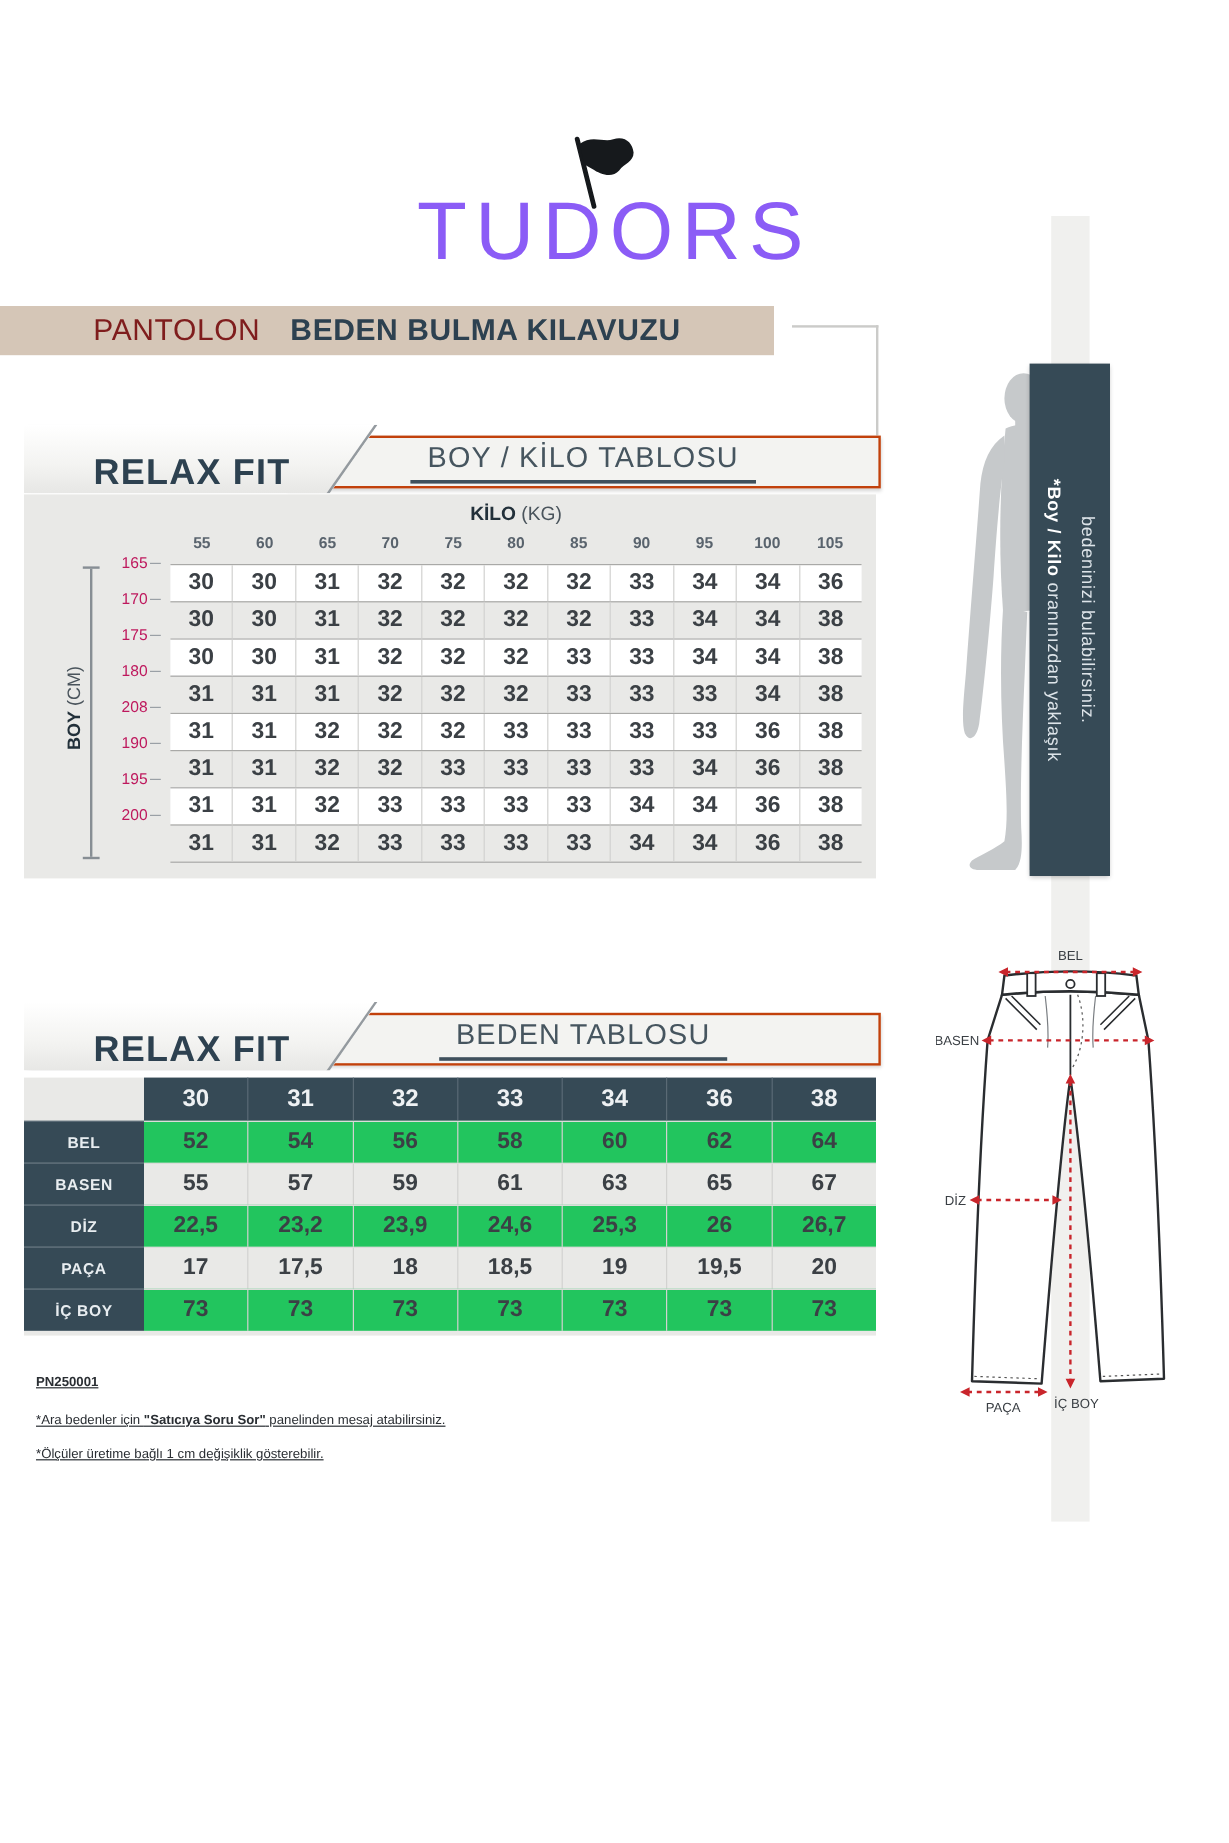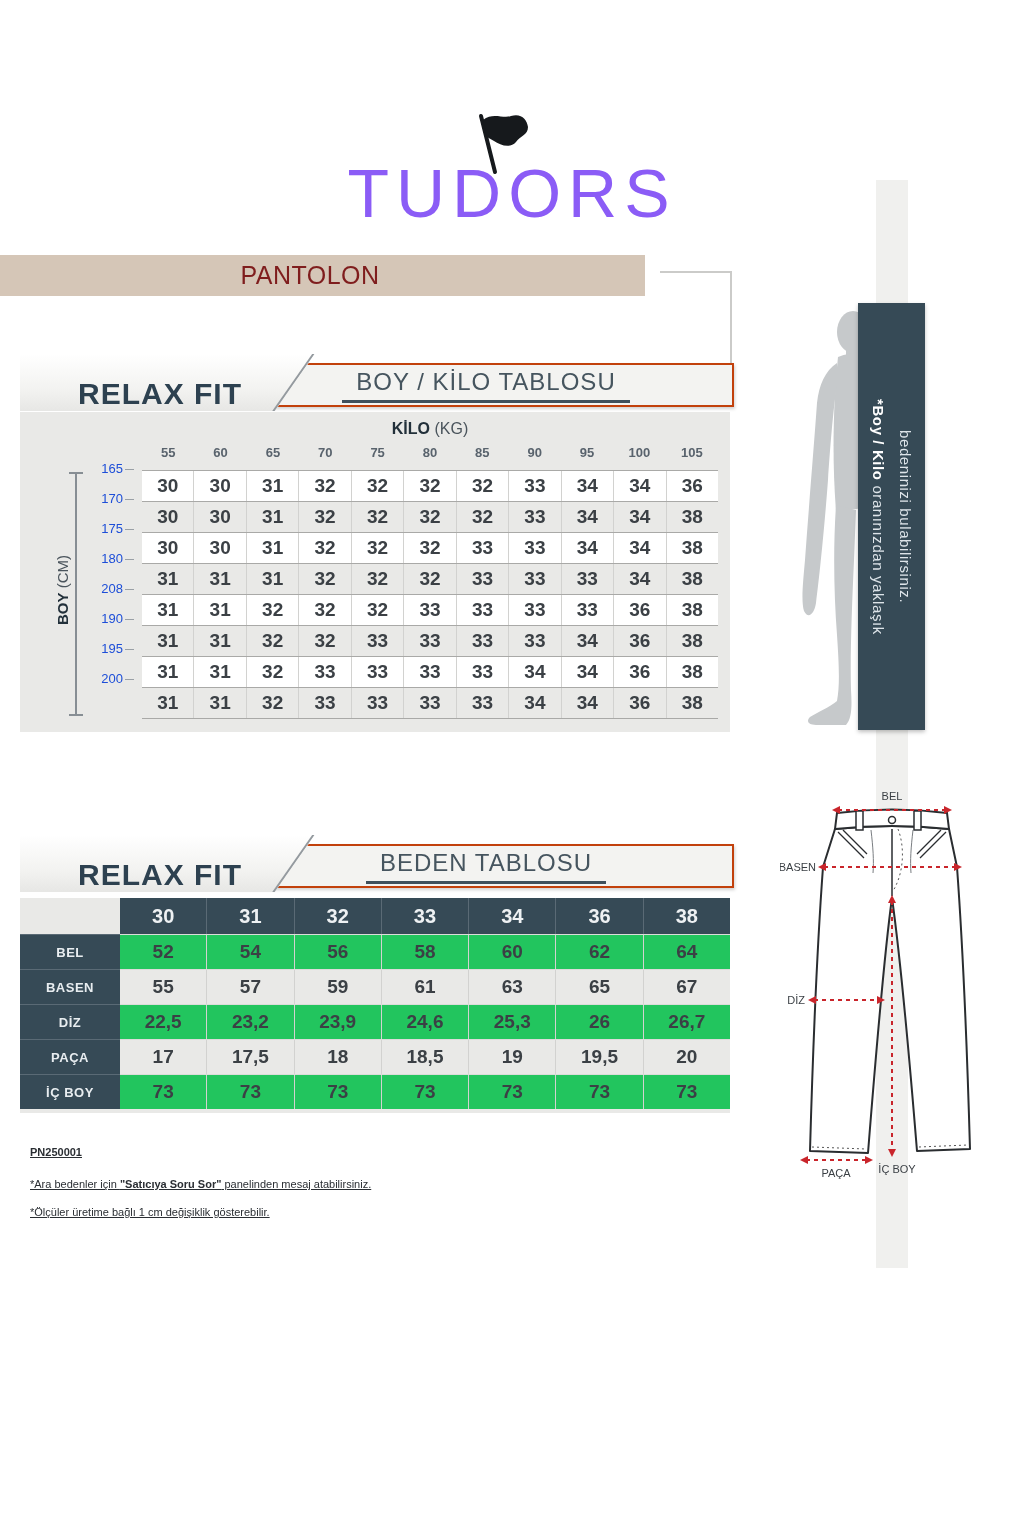--- a/index.html
+++ b/index.html
@@ -54,21 +54,21 @@
               font-size:16px;color:#4a545c;}
   .kilo-label .b{font-weight:bold;color:#22303a;}
   .w-row{position:absolute;top:33px;left:122px;width:576px;height:20px;display:flex;}
   .w-cell{flex:1;text-align:center;font-size:13px;font-weight:bold;color:#59636d;}
   .t1grid{position:absolute;top:58px;left:122px;width:576px;border-bottom:1px solid #a9a9a7;}
   .t1row{display:flex;height:30px;border-top:1px solid #a9a9a7;}
   .t1row.wh{background:#ffffff;}
   .t1cell{flex:1;display:flex;align-items:center;justify-content:center;
           font-size:19px;font-weight:600;color:#3b4045;}
   .t1cell + .t1cell{border-left:1px solid #d2d2d0;}
-  .hlabel{position:absolute;left:78px;width:36px;text-align:right;font-size:13px;color:#1d4ed8;}
+  .hlabel{position:absolute;left:78px;width:36px;text-align:right;font-size:13px;color:#be185d;}
   .hlabel::after{content:"";display:inline-block;width:9px;height:1px;background:#9aa0a6;
                  margin-left:2px;margin-bottom:3px;}
   .ibeam{position:absolute;left:55px;top:62px;height:240px;width:2px;background:#878e94;}
   .ibeam::before,.ibeam::after{content:"";position:absolute;left:-6px;width:14px;height:2px;background:#878e94;}
   .ibeam::before{top:-2px;} .ibeam::after{bottom:-2px;}
   .boy-label{position:absolute;left:-8px;top:168px;width:104px;height:20px;text-align:center;
              transform:rotate(-90deg);font-size:15px;color:#4a545c;white-space:nowrap;}
   .boy-label .b{font-weight:bold;color:#22303a;}
 
   
@@ -105,20 +105,21 @@
     <svg class="flag" viewBox="0 0 62 64">
       <line x1="11" y1="4" x2="25" y2="60" stroke="#16191c" stroke-width="4" stroke-linecap="round"></line>
       <path d="M13,8 C23,0 33,7 41,4 C51,1 57,7 58,15 C58,23 50,24 46,30 C40,37 30,33 24,29 L17,25 Z" fill="#16191c"></path>
     </svg>
     <div class="logo-text">TUDORS</div>
   </div>
 </div>
 
 <div class="abs title-bar">
   <span class="title-reg">PANTOLON</span>
+  <span class="title-bold">BEDEN BULMA KILAVUZU</span>
 </div>
 <div class="abs corner-line"></div>
 
 <div class="abs strip"></div>
 <svg class="abs silhouette" viewBox="0 0 150 425">
   <g fill="#c6c9cb">
     <ellipse cx="73" cy="27" rx="16" ry="21"></ellipse>
     <rect x="66" y="40" width="16" height="14"></rect>
     <path d="M58,52 C70,47 88,46 96,50 L96,202 L56,206 C52,155 53,100 58,52 Z"></path>
     <path d="M57,58 C45,66 39,80 37,98 C34,140 29,200 25,255 C23,278 21,296 24,306 C28,314 34,310 36,298 C40,268 45,215 48,175 C50,145 53,105 57,80 Z"></path>

